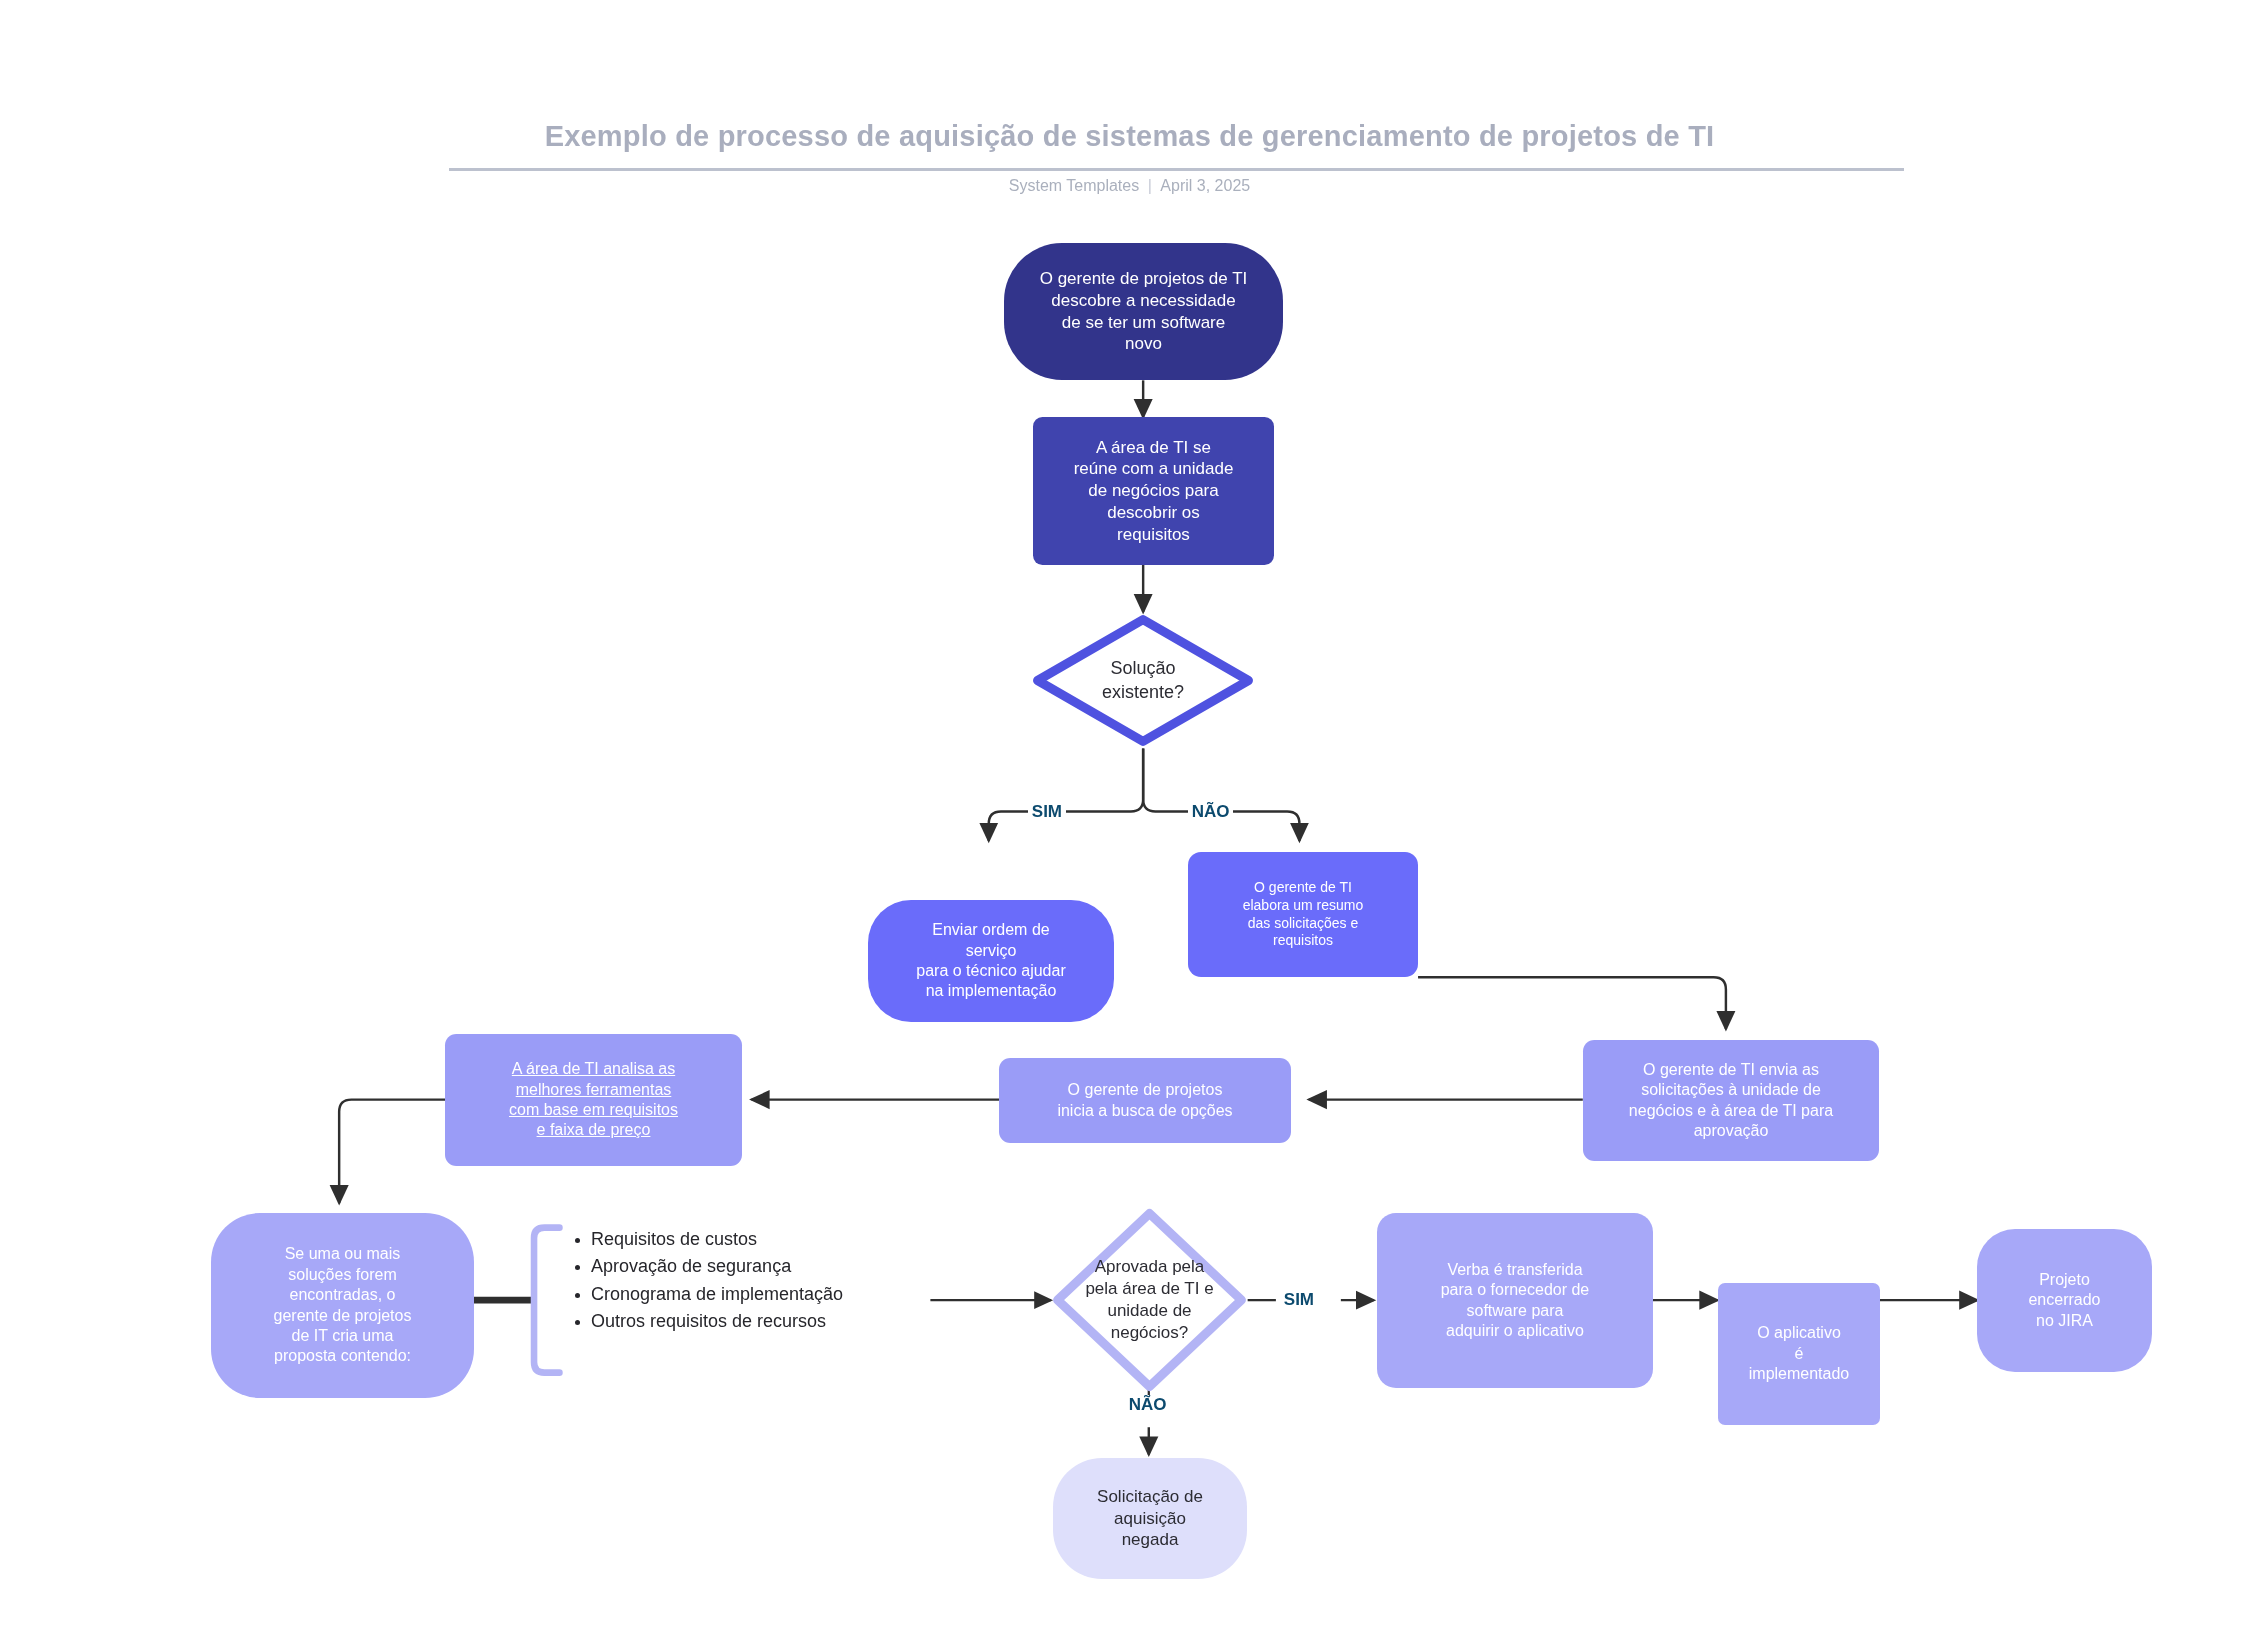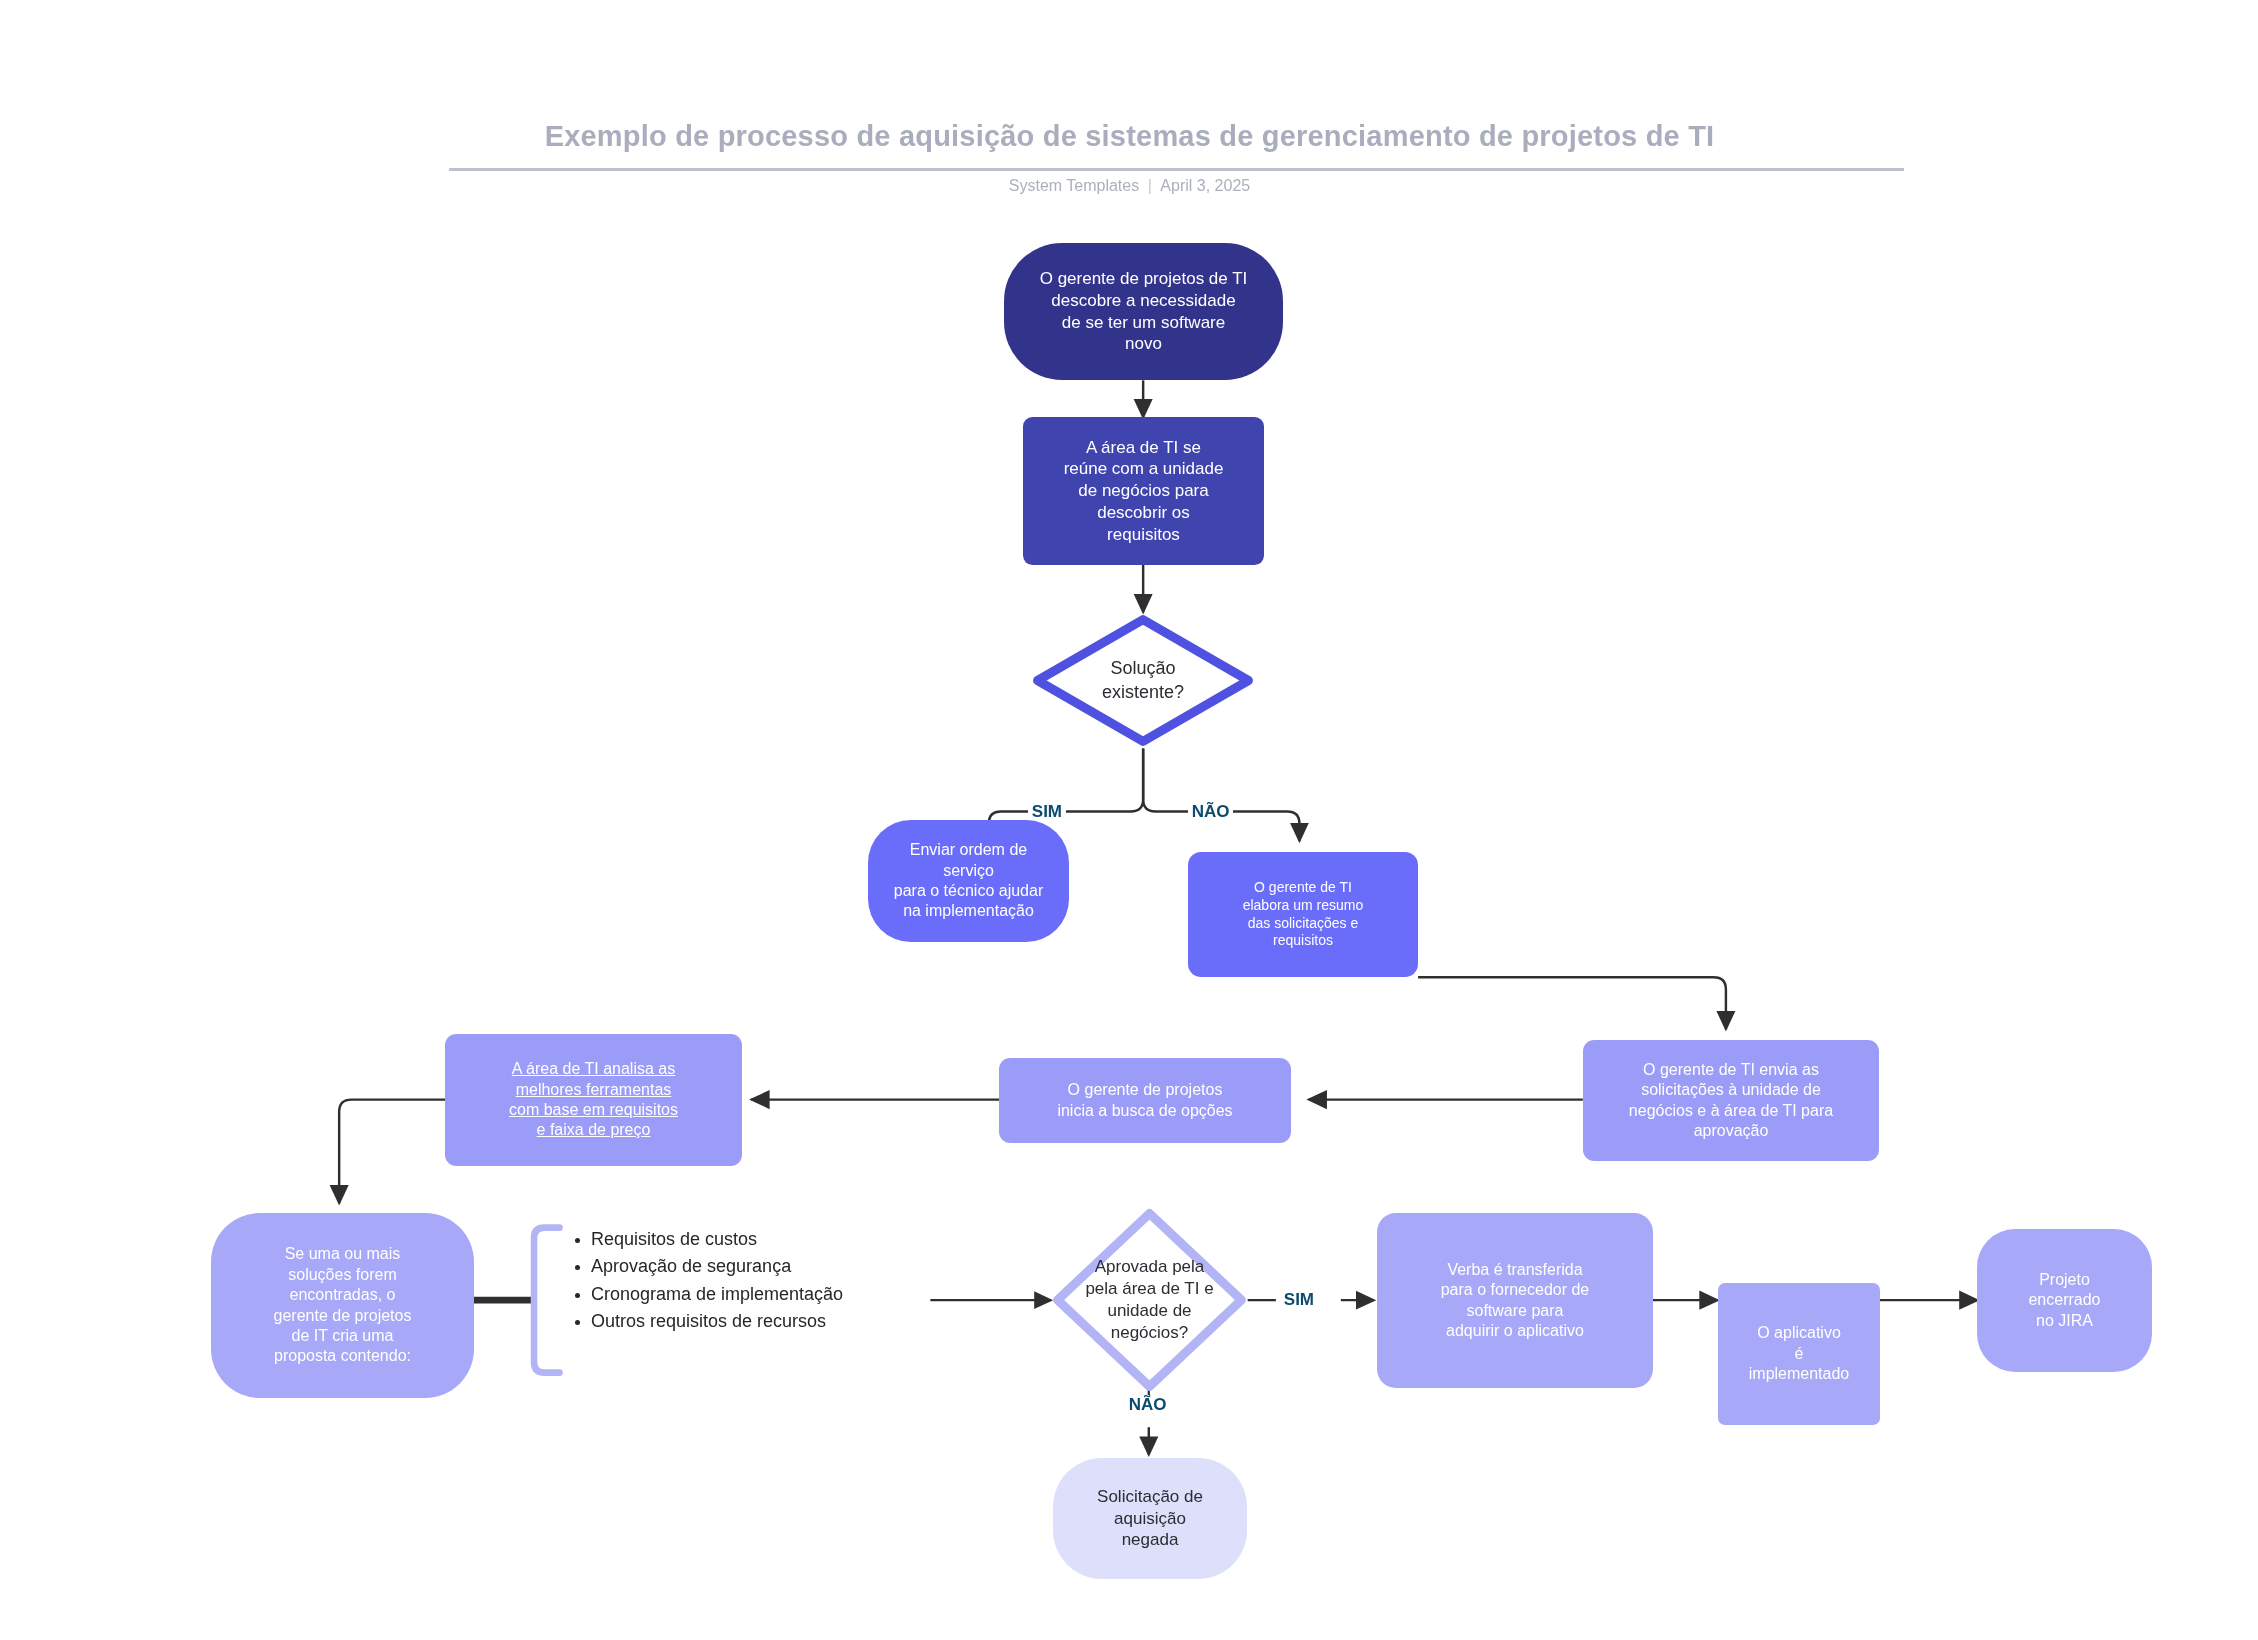--- a/index.html
+++ b/index.html
@@ -30,21 +30,21 @@
   
   .node{
     position:absolute;display:flex;align-items:center;justify-content:center;
     text-align:center;box-sizing:border-box;line-height:1.28;
     white-space:pre-line;
   }
   .n-start{
     background:#32348b;color:#ffffff;border-radius:58px;font-size:17px;padding:5.6px 15px;
   }
   .n-proc-dark{
-    background:#4044ae;color:#ffffff;border-radius:9.4px;font-size:17px;padding:5.6px 13px;
+    background:#4044ae;color:#ffffff;border-radius:9.4px;font-size:17px;padding:5.6px 13px;margin-left:10px;
   }
   .n-proc{
     background:#6a6cfa;color:#ffffff;border-radius:13px;font-size:14px;padding:5.6px 13px;
   }
   .n-pill{
     background:#6a6cfa;color:#ffffff;border-radius:43px;font-size:16px;padding:5.6px 17px;
   }
   .n-proc-lt{
     background:#9a9cf7;color:#ffffff;border-radius:11.3px;font-size:16px;padding:5.6px 13px;
   }
@@ -151,21 +151,21 @@
     <svg class="dshape" viewBox="0 0 240 145" preserveAspectRatio="none">
       <path d="M120,8 L232,72.5 L120,137 L8,72.5 Z" fill="#ffffff" stroke="#4f52e0" stroke-width="9" stroke-linejoin="round" vector-effect="non-scaling-stroke"></path>
     </svg>
     <div class="dlabel">Solução
 existente?</div>
   </div>
 
   <div class="blabel" style="left:1028px;top:802px;">SIM</div>
   <div class="blabel" style="left:1188px;top:802px;">NÃO</div>
 
-  <div class="node n-pill" style="left:868px;top:820px;width:201px;height:122px;">Enviar ordem de
+  <div class="node n-pill" style="left:868px;top:900px;width:246px;height:122px;">Enviar ordem de
 serviço
 para o técnico ajudar
 na implementação</div>
 
   <div class="node n-proc" style="left:1188px;top:852px;width:230px;height:125px;">O gerente de TI
 elabora um resumo
 das solicitações e
 requisitos</div>
 
   <div class="node n-proc-lt" style="left:1583px;top:1040px;width:296px;height:121px;">O gerente de TI envia as

